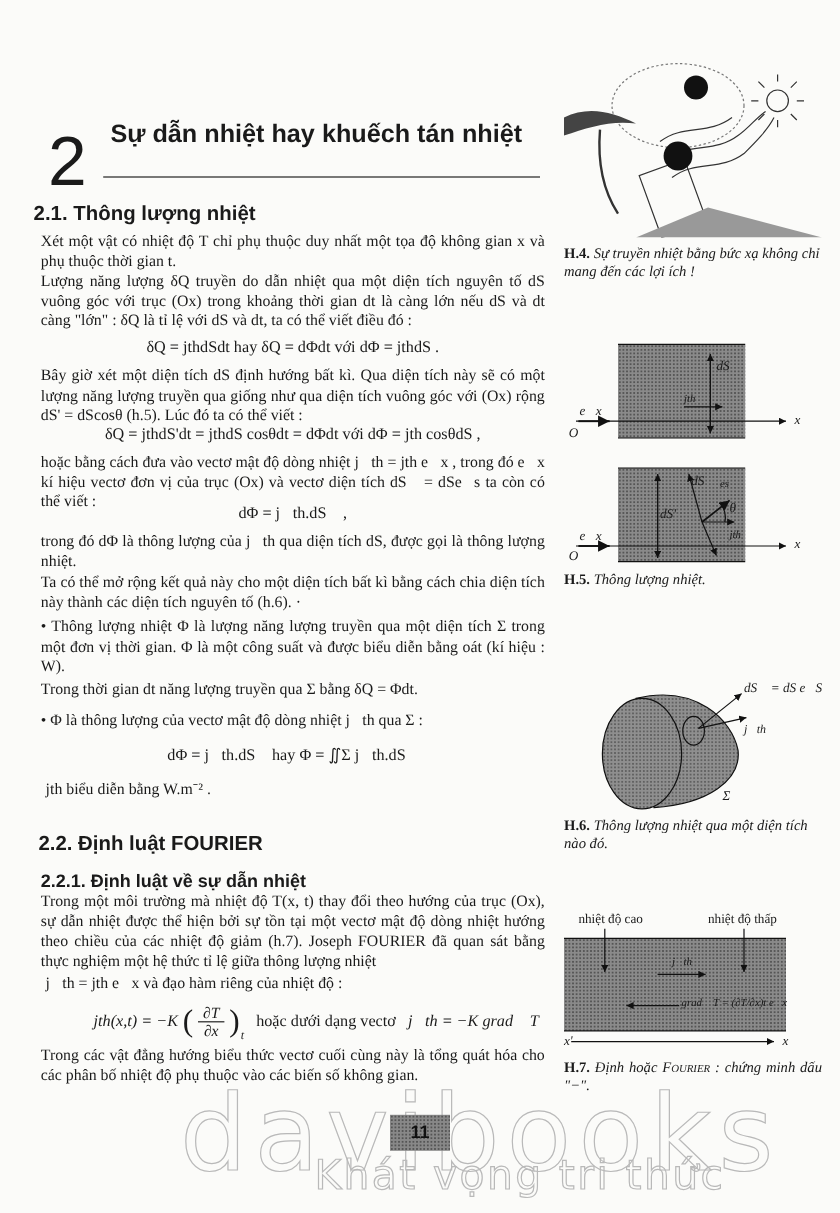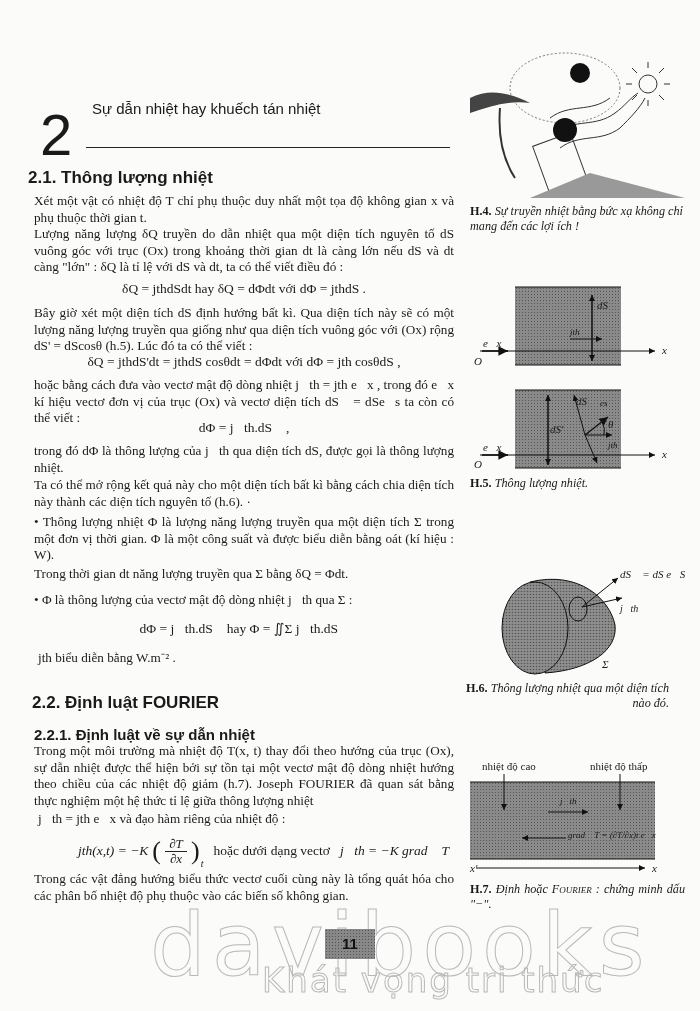--- a/index.html
+++ b/index.html
@@ -6,21 +6,21 @@
     body {
       width: 700px; height: 1011px; background: #fbfbf9; position: relative; overflow: hidden;
       font-family: "Liberation Serif", serif; color: #1a1a1a;
     }
     .abs { position: absolute; }
     .p { font-size: 13.2px; line-height: 16.6px; text-align: justify; }
     .eq { font-size: 13.5px; text-align: center; }
     .b { font-weight: normal; }
     i, .it { font-style: italic; }
     .chap-num { font-family: "Liberation Sans", sans-serif; font-size: 58px; line-height: 58px; }
-    .chap-title { font-family: "Liberation Sans", sans-serif; font-size: 15px; font-weight: normal; }
+    .chap-title { font-family: "Liberation Sans", sans-serif; font-size: 21px; font-weight: bold; }
     .h2 { font-family: "Liberation Sans", sans-serif; font-size: 17px; font-weight: bold; }
     .h3 { font-family: "Liberation Sans", sans-serif; font-size: 15px; font-weight: bold; }
     .cap { font-size: 12.2px; line-height: 15px; }
     .cap b { font-style: normal; }
     .dotted { background-color: #8a8a8a;
       background-image: radial-gradient(#555 0.8px, transparent 0.9px);
       background-size: 3px 3px; }
     .wm { font-family: "DejaVu Sans", sans-serif; color: transparent; -webkit-text-stroke: 1px #b9b9b9; }
     .pagenum { background: #888; background-image: radial-gradient(#555 0.7px, transparent 0.8px); background-size: 3px 3px;
       font-family: "Liberation Sans", sans-serif; font-weight: bold; font-size: 15px; text-align: center; line-height: 30px; color:#111; }
@@ -156,21 +156,21 @@
     <path d="M40 22 C90 10,120 40,125 65 C128 90,100 110,55 113 Z" fill="url(#dots)" stroke="#111"></path>
     <ellipse cx="45" cy="68" rx="33" ry="46" fill="url(#dots)" stroke="#111"></ellipse>
     <ellipse cx="88" cy="49" rx="9" ry="12" fill="none" stroke="#111"></ellipse>
     <line x1="92" y1="47" x2="128" y2="18" stroke="#111" marker-end="url(#ar2)"></line>
     <line x1="92" y1="47" x2="132" y2="38" stroke="#111" marker-end="url(#ar2)"></line>
   </svg>
   <span class="abs lbl-n" style="left:130px;top:8px;font-style:italic;">dS⃗ = dS e⃗S</span>
   <span class="abs lbl" style="left:130px;top:43px;font-size:10px;">j⃗th</span>
   <span class="abs lbl" style="left:112px;top:98px;">Σ</span>
 </div>
-<div class="abs cap" style="left:454px;top:681px;width:215px;text-align:right;">
+<div class="abs cap" style="left:470px;top:681px;width:215px;">
   <b>H.6.</b>
   <i>Thông lượng nhiệt qua một diện tích nào đó.</i>
 </div>
 
 <div class="abs" style="left:470px;top:760px;width:220px;height:115px;">
   <span class="abs lbl-n" style="left:12px;top:0px;">nhiệt độ cao</span>
   <span class="abs lbl-n" style="left:120px;top:0px;">nhiệt độ thấp</span>
   <div class="abs dotted" style="left:0px;top:22px;width:185px;height:77px;"></div>
   <svg class="abs" style="left:0;top:0;" width="220" height="115">
     <defs>

